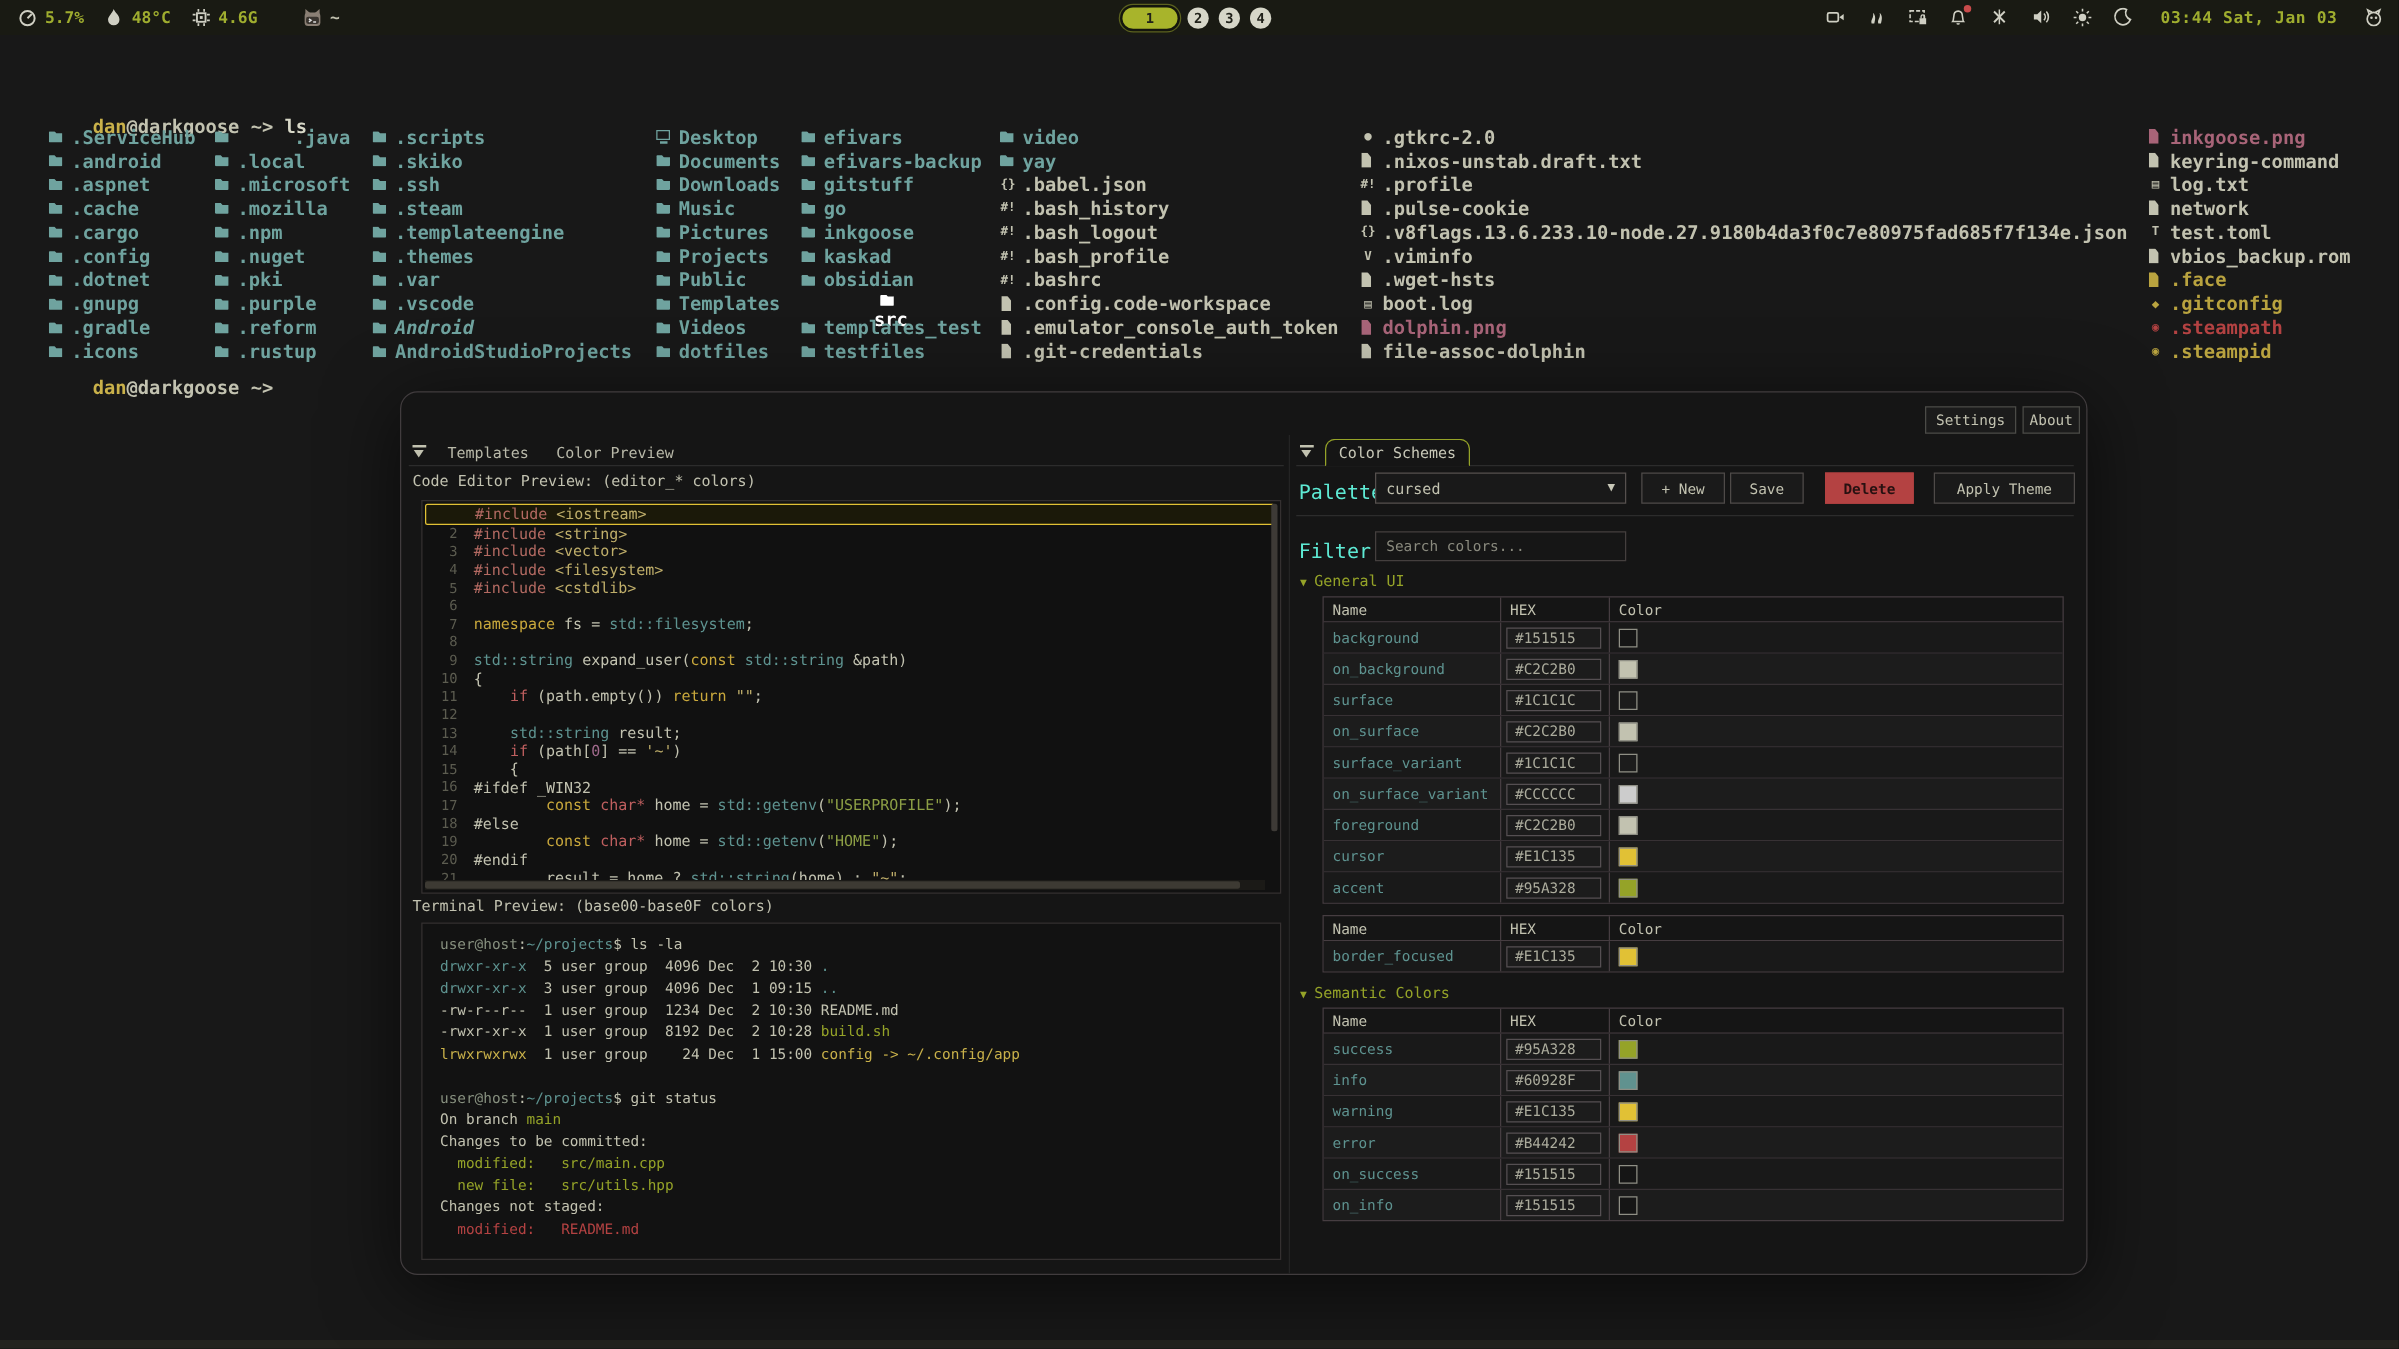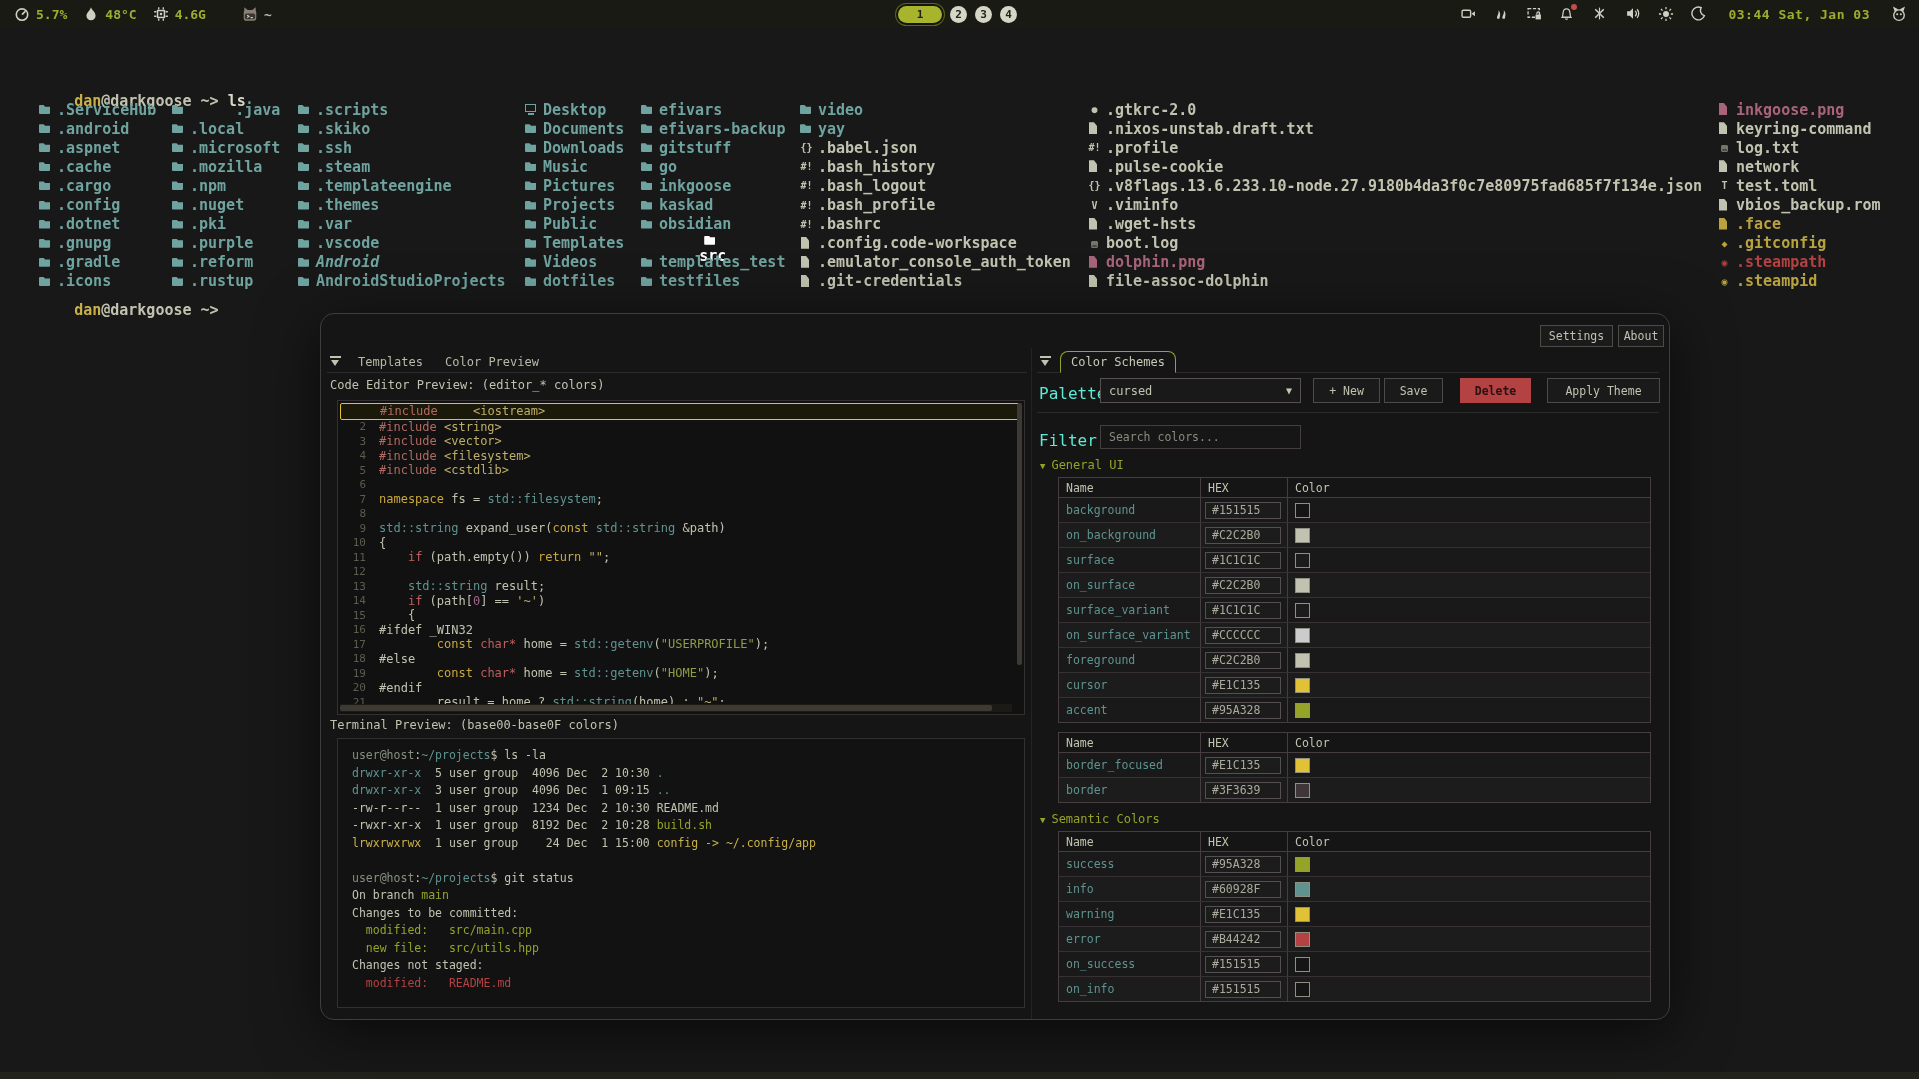--- a/index.html
+++ b/index.html
@@ -353,21 +353,21 @@
 
   <div class="tabbar tabbar-left">
     <span class="funnel"></span>
     <span class="tab">Templates</span>
     <span class="tab">Color Preview</span>
   </div>
 
   <div class="sec-label code-title">Code Editor Preview: (editor_* colors)</div>
   <div class="code-box">
     <div class="code-lines" id="code-lines">
-        <div class="cline hl"><span class="lnum"></span><span style="color: rgb(179, 106, 98);">#include</span><span style="color: rgb(191, 174, 106); margin-left: 28px;"> &lt;iostream&gt;</span></div>
+        <div class="cline hl"><span class="lnum"></span><span style="color: rgb(179, 106, 98);">#include</span><span style="color: rgb(191, 174, 106);"> &lt;iostream&gt;</span></div>
         <div class="cline"><span class="lnum">2</span><span style="color: rgb(179, 106, 98);">#include</span><span style="color: rgb(191, 174, 106);"> &lt;string&gt;</span></div>
         <div class="cline"><span class="lnum">3</span><span style="color: rgb(179, 106, 98);">#include</span><span style="color: rgb(191, 174, 106);"> &lt;vector&gt;</span></div>
         <div class="cline"><span class="lnum">4</span><span style="color: rgb(179, 106, 98);">#include</span><span style="color: rgb(191, 174, 106);"> &lt;filesystem&gt;</span></div>
         <div class="cline"><span class="lnum">5</span><span style="color: rgb(179, 106, 98);">#include</span><span style="color: rgb(191, 174, 106);"> &lt;cstdlib&gt;</span></div>
         <div class="cline"><span class="lnum">6</span></div>
         <div class="cline"><span class="lnum">7</span><span style="color: rgb(201, 168, 60);">namespace</span><span style="color: rgb(194, 194, 176);"> fs = </span><span style="color: rgb(94, 147, 144);">std::filesystem</span><span style="color: rgb(194, 194, 176);">;</span></div>
         <div class="cline"><span class="lnum">8</span></div>
         <div class="cline"><span class="lnum">9</span><span style="color: rgb(94, 147, 144);">std::string</span><span style="color: rgb(194, 194, 176);"> expand_user(</span><span style="color: rgb(201, 168, 60);">const</span><span style="color: rgb(194, 194, 176);"> </span><span style="color: rgb(94, 147, 144);">std::string</span><span style="color: rgb(194, 194, 176);"> &amp;path)</span></div>
         <div class="cline"><span class="lnum">10</span><span style="color: rgb(194, 194, 176);">{</span></div>
         <div class="cline"><span class="lnum">11</span><span style="color: rgb(194, 194, 176);">    </span><span style="color: rgb(191, 95, 95);">if</span><span style="color: rgb(194, 194, 176);"> (path.empty()) </span><span style="color: rgb(201, 168, 60);">return</span><span style="color: rgb(191, 174, 106);"> ""</span><span style="color: rgb(194, 194, 176);">;</span></div>
@@ -532,29 +532,20 @@
           </div>
           <div class="trow">
             <div class="tname">border_focused</div>
             <div class="tcell">
               <div class="hexbox">#E1C135</div>
             </div>
             <div class="tcell">
               <div class="swatch" style="background: rgb(225, 193, 53);"></div>
             </div>
           </div>
-          <div class="trow">
-            <div class="tname">border</div>
-            <div class="tcell">
-              <div class="hexbox">#3F3639</div>
-            </div>
-            <div class="tcell">
-              <div class="swatch" style="background: rgb(63, 54, 57);"></div>
-            </div>
-          </div>
         </div>
       </div>
       <div class="csection">
         <div class="sec-title"><span class="tri">▼</span><span>Semantic Colors</span></div>
         <div class="ctable">
           <div class="thr">
             <div>Name</div>
             <div>HEX</div>
             <div>Color</div>
           </div>

